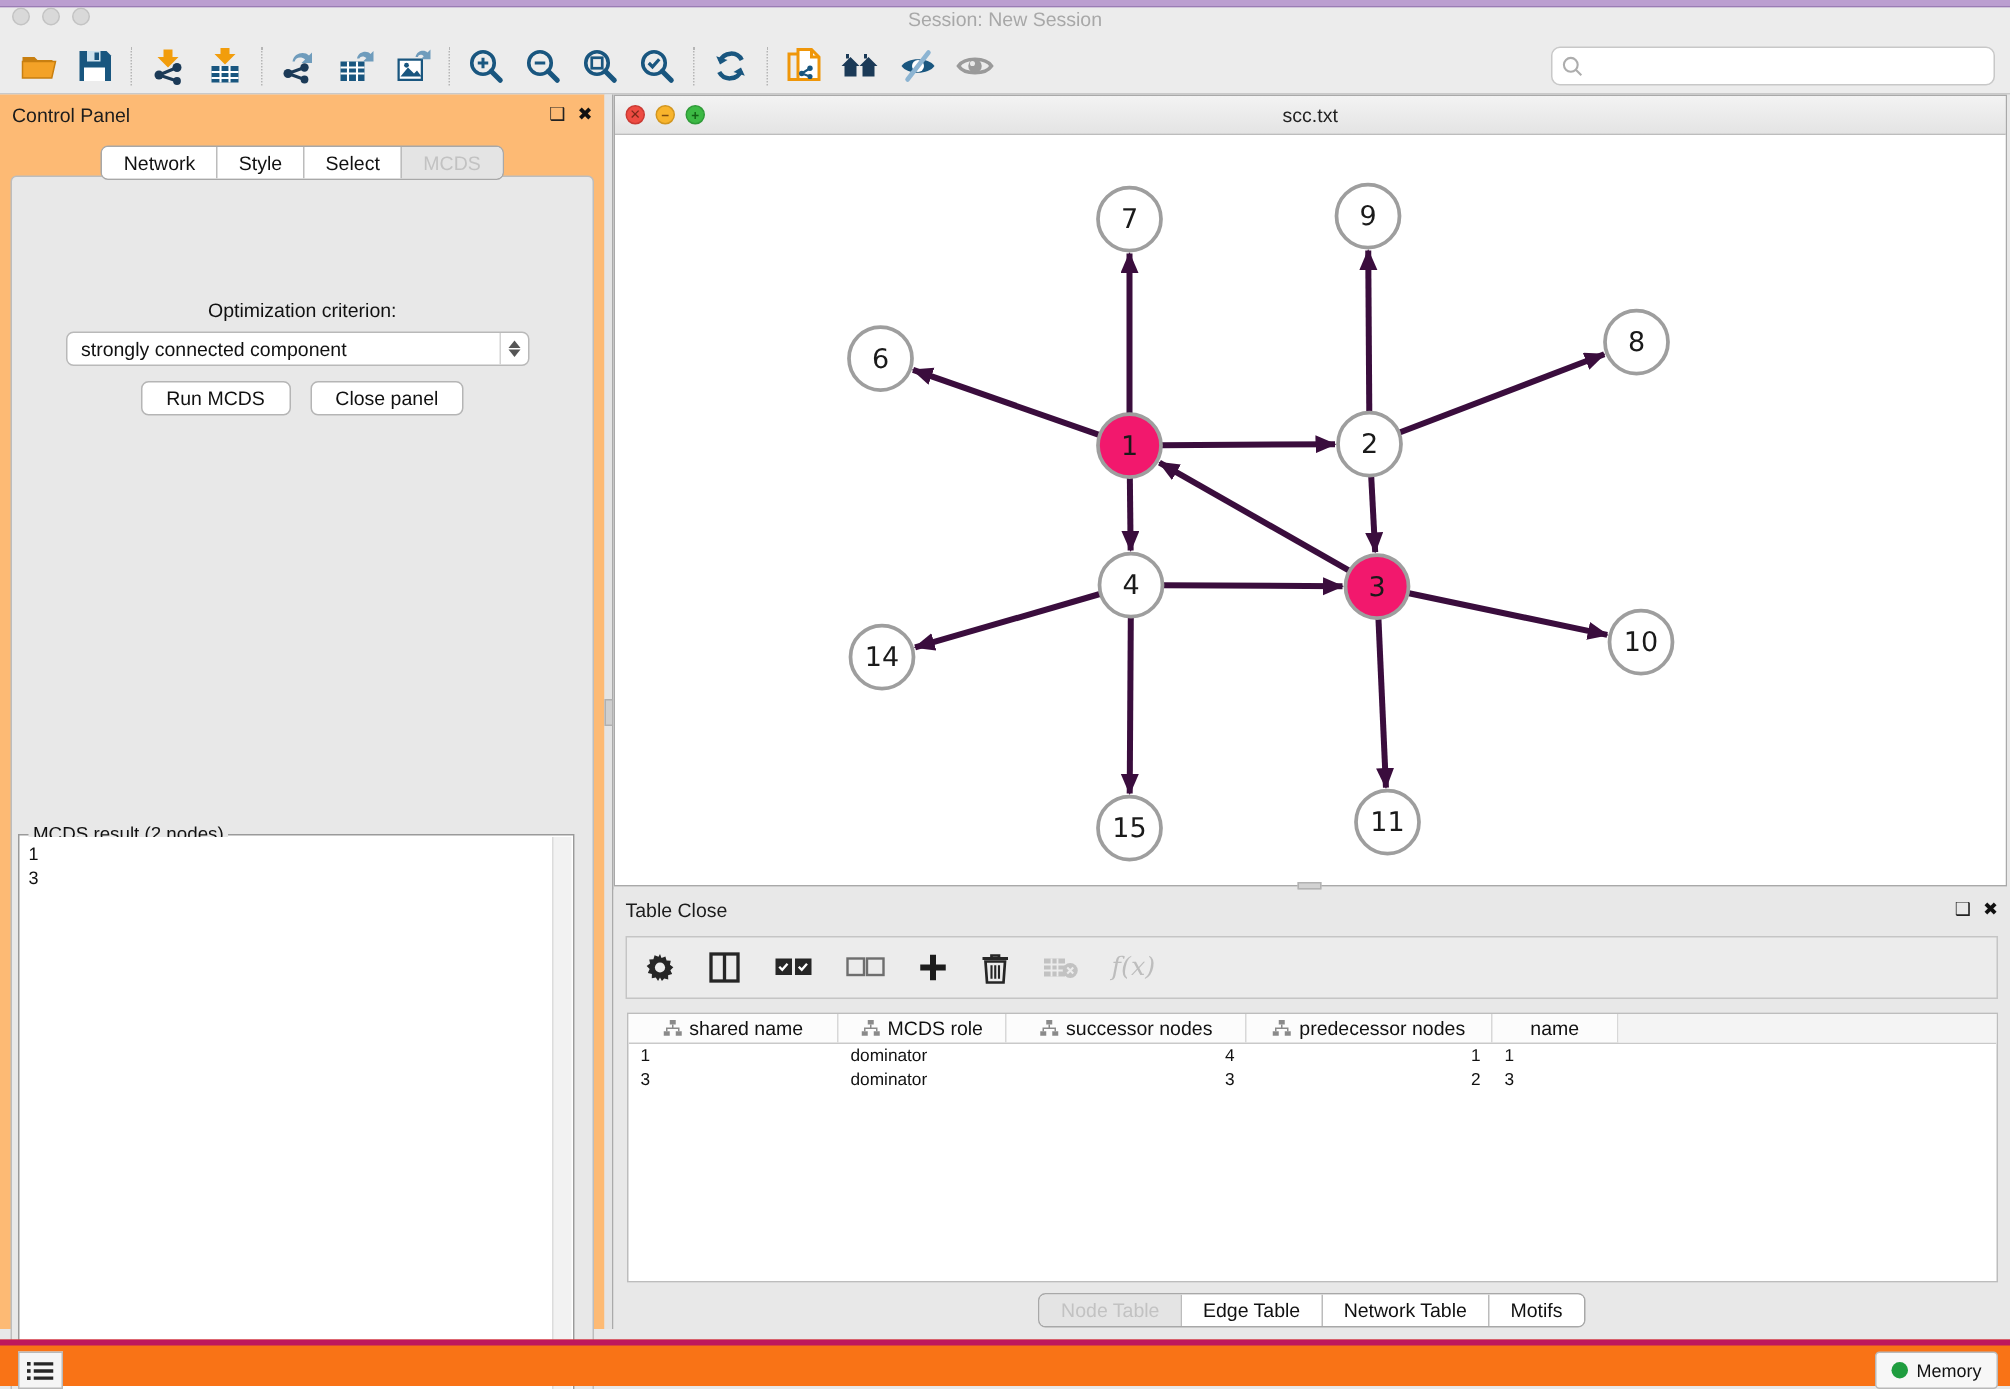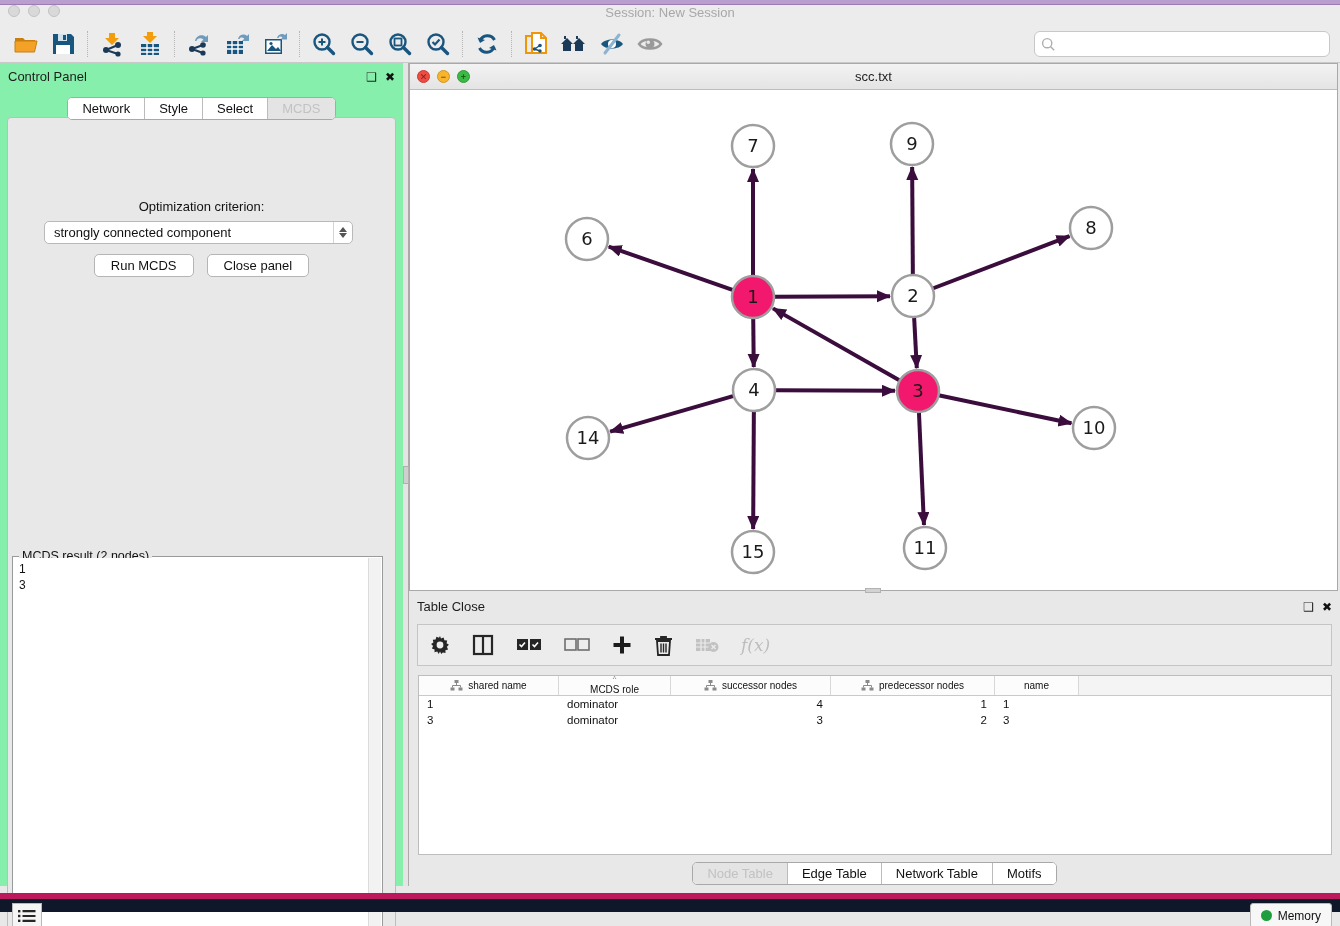--- a/index.html
+++ b/index.html
@@ -16,21 +16,21 @@
 
   
   .toolbar { position:absolute; left:0; top:26px; width:1340px; height:37px; background:#ececec; border-bottom:1px solid #c9c9c9; display:flex; align-items:center; padding-left:6px; }
   .tb-btn { width:38px; height:30px; display:flex; align-items:center; justify-content:center; }
   .tb-sep { width:1px; height:26px; border-left:1px dotted #b5b5b5; margin:0 5px; }
   .search-wrap { position:absolute; right:10px; top:5px; width:296px; height:26px; background:#fff; border:1px solid #c8c8c8; border-radius:6px; display:flex; align-items:center; padding-left:6px; }
   .search-wrap svg { opacity:.55; }
   .search-input { border:none; outline:none; flex:1; height:20px; font-size:12px; background:transparent; }
 
   
-  .control-panel { position:absolute; left:0; top:63px; width:403px; height:823px; background:#86efac; }
+  .control-panel { position:absolute; left:0; top:63px; width:403px; height:823px; background:#fdba74; }
   .panel-titlebar { height:26px; display:flex; align-items:center; padding:0 8px; }
   .panel-title { font-size:13px; color:#1c1c1c; }
   .panel-title-icons { margin-left:auto; display:flex; gap:8px; align-items:center; }
   .icon-float::before { content:"❑"; font-size:12px; color:#222; }
   .icon-close::before { content:"✖"; font-size:12px; color:#111; }
 
   .cp-box { position:absolute; left:7px; top:54px; width:389px; height:824px; background:#e8e8e8; border:1px solid #bdbdbd; border-radius:4px; height:823px; }
   .cp-box { height: 824px; top:54px; height: calc(878px - 54px); }
 
   .cp-tabs { position:absolute; left:0; top:34px; width:403px; display:flex; justify-content:center; z-index:3; }
@@ -72,29 +72,29 @@
   .h-grip { position:absolute; left:455px; bottom:-3px; width:16px; height:5px; background:#d2d2d2; border:1px solid #b2b2b2; z-index:4; }
 
   
   .table-panel { position:absolute; left:409px; top:593px; width:931px; height:293px; background:#e8e8e8; }
   .tp-toolbar { position:absolute; left:8px; top:31px; width:915px; height:42px; background:#ececec; border:1px solid #c5c5c5; display:flex; align-items:center; padding-left:12px; gap:22px; }
   .tp-icon { display:flex; align-items:center; justify-content:center; }
   .fx-label { font-family:"DejaVu Serif","Liberation Serif",serif; font-style:italic; font-size:17px; color:#bdbdbd; }
 
   .tp-table { position:absolute; left:9px; top:82px; width:914px; height:180px; background:#fff; border:1px solid #bdbdbd; overflow:hidden; }
   .tp-header-row { display:flex; height:20px; border-bottom:1px solid #c9c9c9; background:#fcfcfc; }
-  .tp-hcell { display:flex; align-items:center; justify-content:center; gap:5px; font-size:10px; color:#111; border-right:1px solid #d8d8d8; height:100%; }
+  .tp-hcell { display:flex; align-items:center; justify-content:center; gap:5px; font-size:13px; color:#111; border-right:1px solid #d8d8d8; height:100%; }
   .tp-hfill { flex:1; background:#f4f4f4; }
   .tp-row { display:flex; height:16px; align-items:center; font-size:11.5px; color:#111; }
   .tp-cell { padding:0 8px; overflow:hidden; white-space:nowrap; }
 
   .tp-tabs { position:absolute; left:0; top:269px; width:931px; display:flex; justify-content:center; }
 
   
-  .statusbar { position:absolute; left:0; top:893px; width:1340px; height:19px; background:#0f172a; border-top:6px solid #be185d; }
+  .statusbar { position:absolute; left:0; top:893px; width:1340px; height:31px; background:#f97316; border-top:4px solid #be185d; }
   .menu-btn { position:absolute; left:12px; top:4px; width:30px; height:25px; background:#f5f5f5; border:1px solid #b9b9b9; display:flex; align-items:center; justify-content:center; }
   .memory-btn { position:absolute; right:8px; top:4px; height:25px; background:#f7f7f7; border:1px solid #b9b9b9; border-radius:3px; display:flex; align-items:center; gap:6px; padding:0 10px; font-size:12px; color:#111; }
   .mem-dot { width:11px; height:11px; border-radius:50%; }
 </style>
 </head>
 <body>
 
 <div class="screen">
 
   <div class="desktop-strip"></div>
@@ -430,21 +430,21 @@
       <div class="tp-header-row" id="tp-header">
           <div class="tp-hcell" style="width: 140px;">
             <svg width="13" height="11" viewBox="0 0 13 11">
               <rect x="4.5" y="0" width="4" height="3" fill="#8a8a8a"></rect>
               <rect x="0.5" y="7.5" width="4" height="3" fill="#8a8a8a"></rect>
               <rect x="8.5" y="7.5" width="4" height="3" fill="#8a8a8a"></rect>
               <path d="M6.5 3v2.5M2.5 7.5V5.5h8v2" stroke="#8a8a8a" fill="none"></path>
             </svg>
             <span>shared name</span>
           </div>
-          <div class="tp-hcell" style="width: 112px; flex-direction: column;">
+          <div class="tp-hcell" style="width: 112px;">
             <svg width="13" height="11" viewBox="0 0 13 11">
               <rect x="4.5" y="0" width="4" height="3" fill="#8a8a8a"></rect>
               <rect x="0.5" y="7.5" width="4" height="3" fill="#8a8a8a"></rect>
               <rect x="8.5" y="7.5" width="4" height="3" fill="#8a8a8a"></rect>
               <path d="M6.5 3v2.5M2.5 7.5V5.5h8v2" stroke="#8a8a8a" fill="none"></path>
             </svg>
             <span>MCDS role</span>
           </div>
           <div class="tp-hcell" style="width: 160px;">
             <svg width="13" height="11" viewBox="0 0 13 11">

